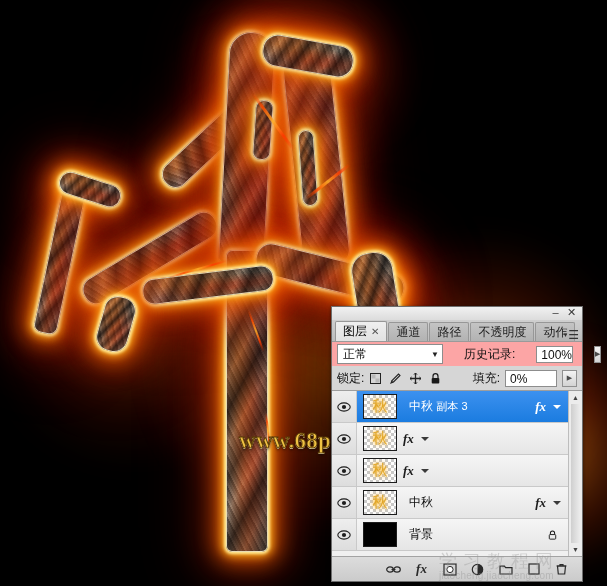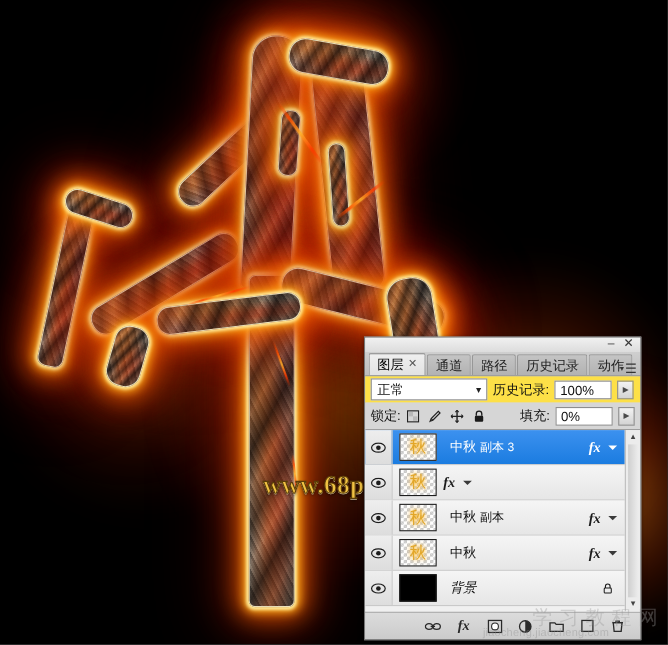--- a/index.html
+++ b/index.html
@@ -90,22 +90,22 @@
   .tab .tabclose{font-size:10px;color:#555;}
   #panel-menu{
     position:absolute;right:3px;bottom:1px;
     display:flex;align-items:center;gap:1px;color:#333;font-size:10px;
   }
   #panel-menu .caret{font-size:7px;}
   #panel-menu .burger{font-size:12px;line-height:10px;}
 
   
   #row-mode{
-    height:24px;display:flex;align-items:center;gap:5px;
-    padding:0 5px;background:#fde047;
+    height:24px;display:flex;align-items:center;gap:21px;
+    padding:0 5px;background:#fca5a5;
   }
   .combo{
     flex:0 0 96px;height:18px;background:#fff;border:1px solid #8d8d8d;
     display:flex;align-items:center;justify-content:space-between;
     padding:0 3px 0 5px;font-size:12px;
   }
   .combo .caret{font-size:8px;color:#222;}
   .fieldlabel{font-size:12px;white-space:nowrap;}
   .numfield{
     height:17px;width:52px;background:#fff;border:1px solid #8d8d8d;
@@ -165,21 +165,21 @@
     position:absolute;inset:0;
     display:flex;align-items:center;justify-content:center;
     font-size:15px;color:#e2a628;
     text-shadow:0 0 3px #ffd86a,0 0 6px #ff9a00;
     font-family:"DejaVu Sans",sans-serif;
   }
   .layer-name{
     flex:1;font-size:12px;color:#0d0d0d;padding-left:6px;white-space:nowrap;
   }
   .layer-name .suffix{font-size:11px;}
-  .layer-name.italic{font-style:italic;}
+  .layer-name.italic{}
   .fx{
     font-family:"Liberation Serif","DejaVu Serif",serif;
     font-style:italic;font-weight:bold;font-size:13px;color:#1b1b1b;
     padding-right:7px;
   }
   .lockbadge{padding-right:8px;display:flex;align-items:center;}
   .rowcaret{
     width:0;height:0;border-left:4px solid transparent;border-right:4px solid transparent;
     border-top:4px solid #3a3a3a;margin-right:5px;
   }
@@ -212,21 +212,20 @@
     white-space:nowrap;
   }
   #wm-foot{
     position:absolute;left:437px;top:548px;width:165px;height:36px;
     opacity:.38;pointer-events:none;
   }
   #wm-foot .cn{
     position:absolute;left:2px;top:1px;width:100%;
     font-size:18px;letter-spacing:6px;color:#9a9a9a;white-space:nowrap;
     font-family:Liberation Sans, sans-serif;
-    text-align:right;
   }
   #wm-foot .en{
     position:absolute;left:2px;top:22px;
     font-size:10px;color:#8d8d8d;letter-spacing:.2px;white-space:nowrap;
     font-family:"Liberation Sans",sans-serif;
   }
 </style>
 </head>
 <body>
 
@@ -306,21 +305,21 @@
       <span>图层</span>
       <span class="tabclose">✕</span>
     </div>
     <div class="tab">
       <span>通道</span>
     </div>
     <div class="tab">
       <span>路径</span>
     </div>
     <div class="tab">
-      <span>历史记录</span>
+      <span>不透明度</span>
     </div>
     <div class="tab">
       <span>动作</span>
     </div>
     <div id="panel-menu">
       <span class="caret">▾</span>
       <span class="burger">☰</span>
     </div>
   </div>
 
@@ -406,24 +405,20 @@
           <svg width="14" height="10" viewBox="0 0 14 10">
             <ellipse cx="7" cy="5" rx="6.2" ry="4.1" fill="none" stroke="#1d1d1d" stroke-width="1.1"></ellipse>
             <circle cx="7" cy="5" r="2.1" fill="#1d1d1d"></circle>
           </svg>
         </div>
         <div class="thumbcell">
           <div class="thumb">
             <span class="glyph">秋</span>
           </div>
         </div>
-        <div class="layer-name">
-          <span>中秋</span>
-          <span class="suffix">副本</span>
-        </div>
         <span class="fx">fx</span>
         <span class="rowcaret"></span>
       </div>
 
       <div class="layer-row">
         <div class="eyecell">
           <svg width="14" height="10" viewBox="0 0 14 10">
             <ellipse cx="7" cy="5" rx="6.2" ry="4.1" fill="none" stroke="#1d1d1d" stroke-width="1.1"></ellipse>
             <circle cx="7" cy="5" r="2.1" fill="#1d1d1d"></circle>
           </svg>

